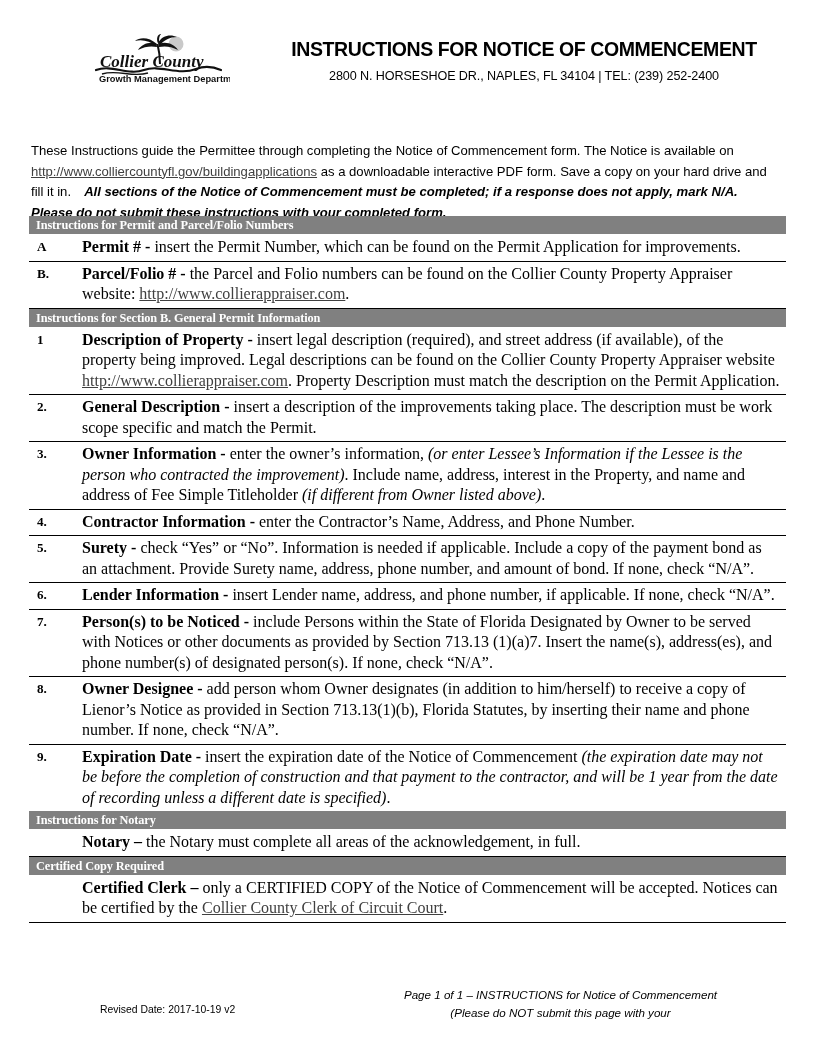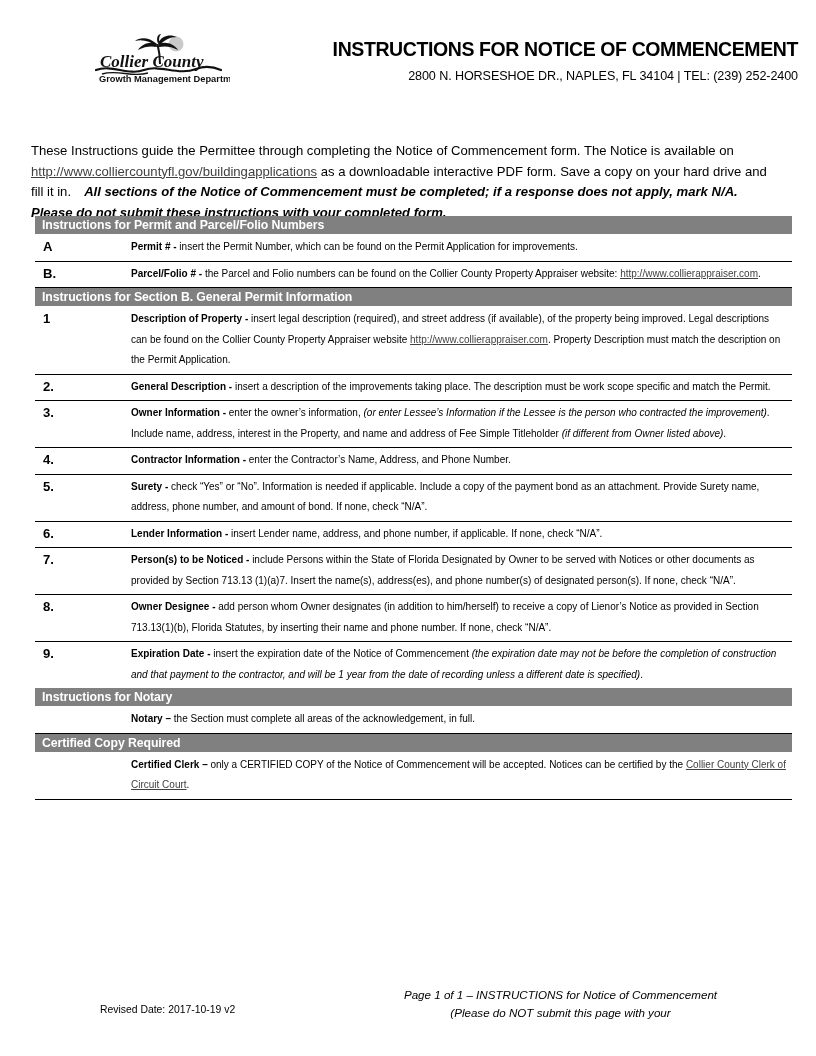--- a/index.html
+++ b/index.html
@@ -31,21 +31,21 @@
     width: 140px;
     height: 50px;
   }
   .logo svg { display: block; }
 
   .header-text {
     position: absolute;
     left: 246px;
     top: 6px;
     width: 548px;
-    text-align: right;
+    text-align: center;
   }
   .doc-title {
     font-size: 19.5px;
     font-weight: bold;
     letter-spacing: -0.4px;
     line-height: 1.15;
     white-space: nowrap;
   }
   .doc-subtitle {
     margin-top: 9px;
@@ -69,23 +69,24 @@
     font-style: italic;
   }
   a.link, .link {
     color: #404040;
     text-decoration: underline;
   }
 
   
   .table {
     position: absolute;
-    left: 35px;
+    left: 29px;
     top: 216px;
     width: 757px;
+    font-family: Liberation Serif, serif;
   }
   .bar {
     background: #808080;
     color: #ffffff;
     font-size: 12.3px;
     font-weight: bold;
     line-height: 19px;
     height: 19px;
     padding: 0 0 0 7px;
     box-sizing: border-box;
@@ -105,23 +106,22 @@
     flex: 0 0 53px;
     padding-left: 8px;
     box-sizing: border-box;
     font-size: 13.1px;
     font-weight: bold;
     line-height: 20.5px;
   }
   .row-body {
     flex: 1 1 auto;
     padding-right: 6px;
-    font-size: 10px;
+    font-size: 16px;
     line-height: 20.5px;
-    margin-left: 43px;
   }
   .row-body b { font-weight: bold; }
   .row-body i { font-style: italic; }
 
   
   .footer-left {
     position: absolute;
     left: 70px;
     top: 1003px;
     font-size: 10.4px;
@@ -235,21 +235,21 @@
 
   <div class="row nobottom">
     <div class="row-num">9.</div>
     <div class="row-body"><b>Expiration Date - </b><span>insert the expiration date of the Notice of Commencement </span><i>(the expiration date may not be before the completion of construction and that payment to the contractor, and will be 1 year from the date of recording unless a different date is specified)</i><span>.</span></div>
   </div>
 
   <div class="bar">Instructions for Notary</div>
 
   <div class="row">
     <div class="row-num"></div>
-    <div class="row-body"><b>Notary – </b><span>the Section must complete all areas of the acknowledgement, in full.</span></div>
+    <div class="row-body"><b>Notary – </b><span>the Notary must complete all areas of the acknowledgement, in full.</span></div>
   </div>
 
   <div class="bar">Certified Copy Required</div>
 
   <div class="row">
     <div class="row-num"></div>
     <div class="row-body"><b>Certified Clerk – </b><span>only a CERTIFIED COPY of the Notice of Commencement will be accepted. Notices can be certified by the </span><a class="link" href="#">Collier County Clerk of Circuit Court</a><span>.</span></div>
   </div>
 
 </div>

